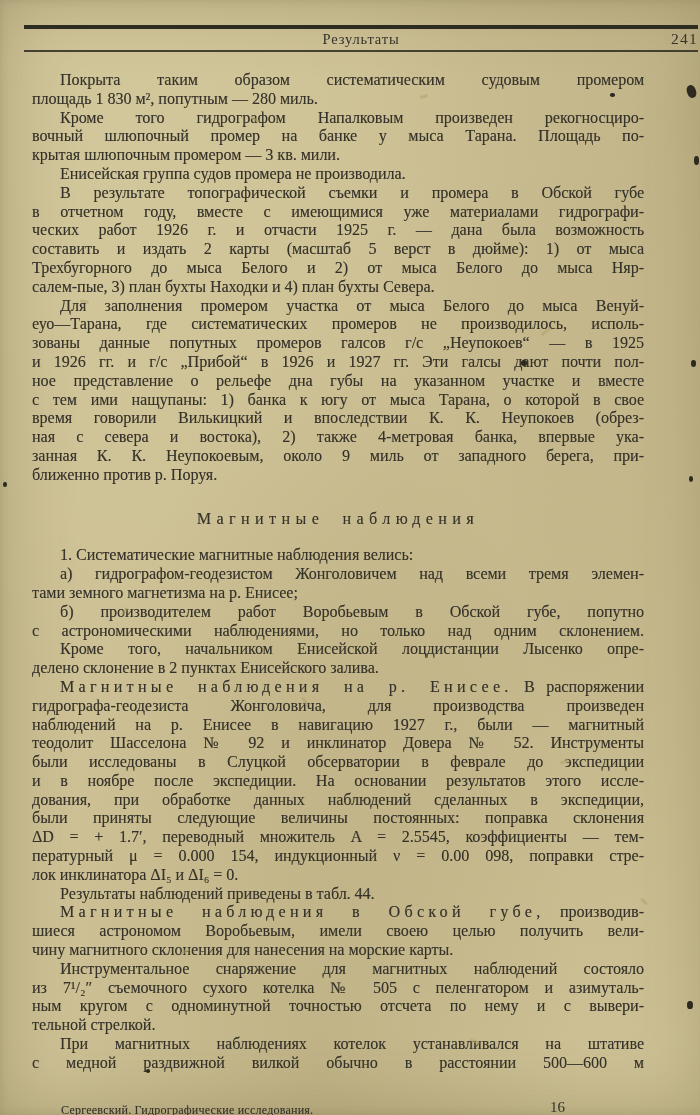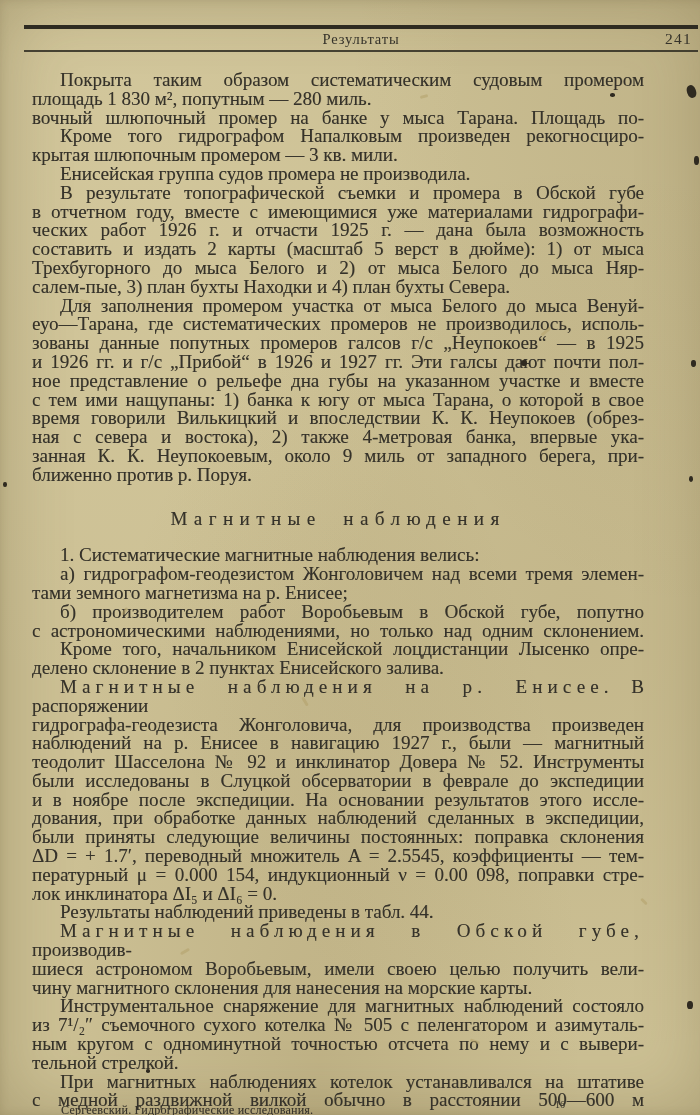--- a/index.html
+++ b/index.html
@@ -17,61 +17,61 @@
       radial-gradient(ellipse at 97% 10%, rgba(110,92,50,.12), transparent 35%),
       #ccc094;
     box-shadow: inset 0 0 70px rgba(92,78,42,.30), inset 0 0 10px rgba(92,78,42,.18);
     padding-left: 8px;
   }
   .rule{position:absolute;left:24px;width:674px;background:#2e2b21;}
   .rule.thick{top:25px;height:4px;}
   .rule.thin{top:50px;height:1.5px;opacity:.85;}
   .running-head{position:absolute;left:24px;width:674px;top:31px;height:18px;
     font-size:14.5px;letter-spacing:.06em;text-align:center;}
-  .running-head .pn{position:absolute;right:6px;top:-1px;font-size:15.5px;letter-spacing:.08em;}
+  .running-head .pn{position:absolute;right:0;top:-1px;font-size:15.5px;letter-spacing:.08em;}
   .text-block{
     position:absolute;left:32px;top:71px;width:612px;
-    font-size:19px;line-height:18.8px;
+    font-size:16px;line-height:18.8px;
     text-shadow:.3px .3px 0 rgba(45,40,30,.35);
   }
   .para{margin:0;}
   .ln{white-space:normal;}
   .ln.ind{text-indent:28px;}
   .ln.jl{text-align:justify;text-align-last:justify;}
   .sp{letter-spacing:.27em;word-spacing:.30em;}
   .heading{
     text-align:center;letter-spacing:.34em;word-spacing:.55em;
     margin-top:25px;margin-bottom:18px;
   }
   .footer{position:absolute;left:0;top:1099px;width:642px;height:26px;}
   .footer .sig{position:absolute;left:61px;top:4px;font-size:12px;letter-spacing:.02em;
     text-shadow:.2px .2px 0 rgba(45,40,30,.3);}
-  .footer .fn{position:absolute;right:77px;top:0;font-size:10px;}
+  .footer .fn{position:absolute;right:77px;top:0;font-size:15px;}
   .speck{position:absolute;background:#2f2a20;border-radius:45%;}
   .fleck{position:absolute;background:rgba(178,160,106,.55);border-radius:2px;}
 </style>
 </head>
 <body>
 
 <div class="page">
   <div class="rule thick"></div>
   <div class="running-head">
     <span class="rt">Результаты</span>
     <span class="pn">241</span>
   </div>
   <div class="rule thin"></div>
 
   <div class="text-block">
       <div class="para">
         <div class="ln ind jl">Покрыта таким образом систематическим судовым промером</div>
         <div class="ln">площадь 1 830 м², попутным — 280 миль.</div>
       </div>
       <div class="para">
+        <div class="ln ind jl">Кроме того гидрографом Напалковым произведен рекогносциро-</div>
         <div class="ln jl">вочный шлюпочный промер на банке у мыса Тарана. Площадь по-</div>
-        <div class="ln ind jl">Кроме того гидрографом Напалковым произведен рекогносциро-</div>
         <div class="ln">крытая шлюпочным промером — 3 кв. мили.</div>
       </div>
       <div class="para">
         <div class="ln ind">Енисейская группа судов промера не производила.</div>
       </div>
       <div class="para">
         <div class="ln ind jl">В результате топографической съемки и промера в Обской губе</div>
         <div class="ln jl">в отчетном году, вместе с имеющимися уже материалами гидрографи-</div>
         <div class="ln jl">ческих работ 1926 г. и отчасти 1925 г. — дана была возможность</div>
         <div class="ln jl">составить и издать 2 карты (масштаб 5 верст в дюйме): 1) от мыса</div>

